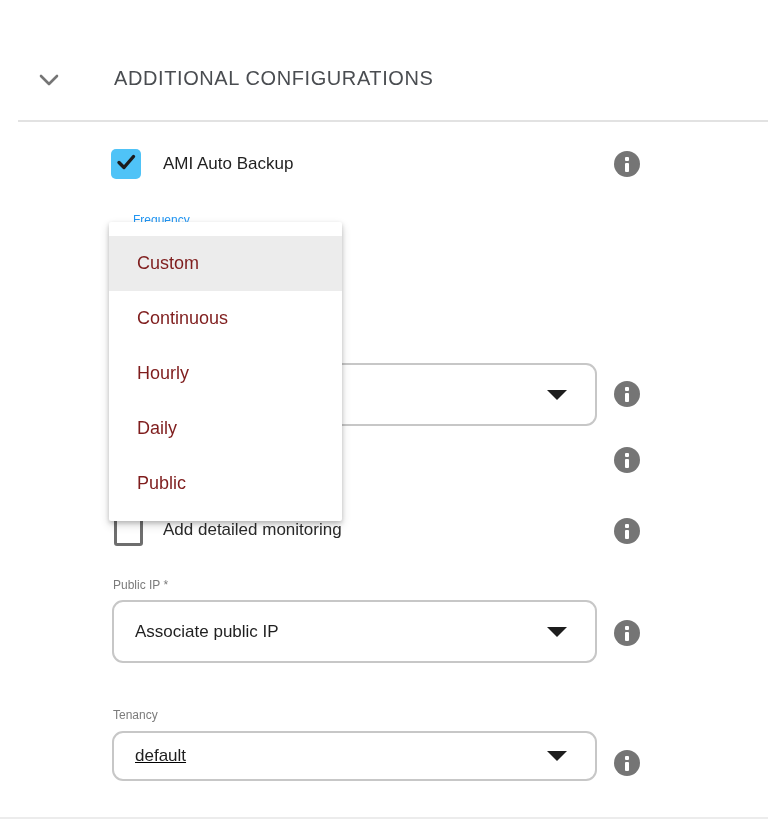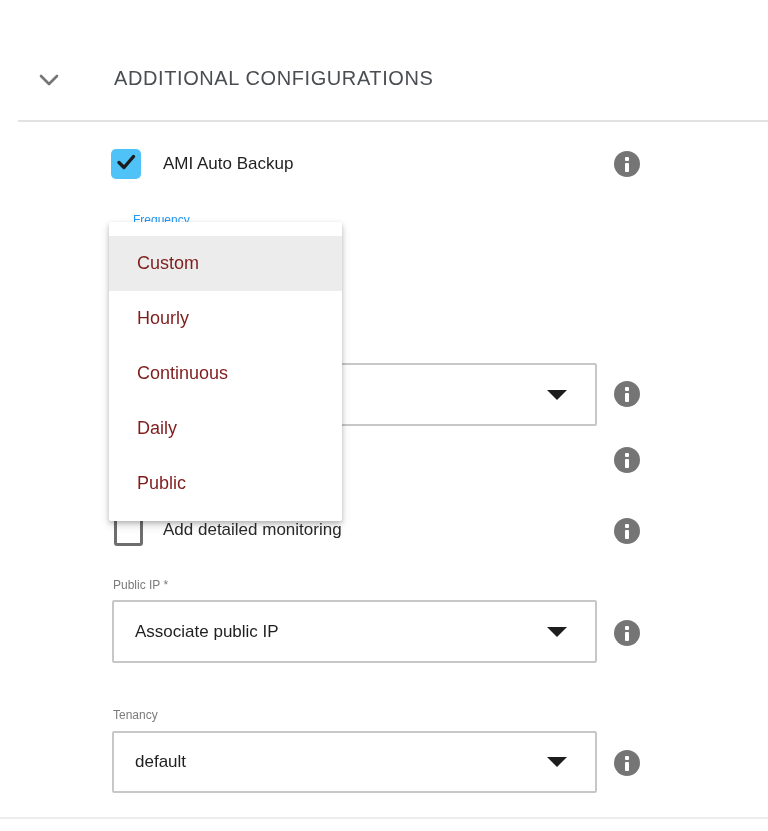--- a/index.html
+++ b/index.html
@@ -45,36 +45,36 @@
   .monitoring-label { left: 163px; top: 520px; font-size: 17px; color: #2a2a2a; white-space: nowrap; z-index: 1; }
 
   
   .field-label { font-size: 12px; color: #7b7b7b; white-space: nowrap; }
   .frequency-label { left: 133px; top: 213px; color: #2196F3; z-index: 1; }
   .publicip-label { left: 113px; top: 578px; }
   .tenancy-label { left: 113px; top: 708px; }
 
   
   .select-box {
-    border: 2px solid #c7c7c7; border-radius: 2px; background: #ffffff;
+    border: 2px solid #c7c7c7; border-radius: 11px; background: #ffffff;
     display: flex; align-items: center;
   }
   .select-box .value {
     font-size: 17px; color: #1f1f1f; padding-left: 21px; white-space: nowrap;
   }
   .caret {
     position: absolute; right: 28px; top: 50%; margin-top: -5px;
     width: 0; height: 0;
     border-left: 10px solid transparent;
     border-right: 10px solid transparent;
     border-top: 10px solid #1d1d1d;
   }
   .hidden-select { left: 112px; top: 363px; width: 485px; height: 63px; z-index: 1; }
   .publicip-select { left: 112px; top: 600px; width: 485px; height: 63px; }
-  .tenancy-select { left: 112px; top: 731px; width: 485px; height: 62px; }
+  .tenancy-select { left: 112px; top: 731px; width: 485px; height: 50px; text-decoration: underline; }
 
   
   .info-icon {
     width: 26px; height: 26px; border-radius: 50%;
     background: #757575; cursor: pointer;
     display: flex; flex-direction: column; align-items: center; justify-content: center;
     z-index: 2;
   }
   .info-dot { width: 4px; height: 4px; background: #ffffff; border-radius: 1px; margin-bottom: 2px; }
   .info-stem { width: 4px; height: 9px; background: #ffffff; border-radius: 1px; }
@@ -144,22 +144,22 @@
 
   <div class="abs checkbox unchecked monitoring-checkbox"></div>
   <div class="abs monitoring-label">Add detailed monitoring</div>
   <div class="abs info-icon info-d">
     <span class="info-dot"></span>
     <span class="info-stem"></span>
   </div>
 
   <div class="abs menu">
     <div class="menu-item highlighted">Custom</div>
+    <div class="menu-item">Continuous</div>
     <div class="menu-item">Hourly</div>
-    <div class="menu-item">Continuous</div>
     <div class="menu-item">Daily</div>
     <div class="menu-item">Public</div>
   </div>
 
   <div class="abs field-label publicip-label">Public IP *</div>
   <div class="abs select-box publicip-select">
     <span class="value">Associate public IP</span>
     <span class="caret"></span>
   </div>
   <div class="abs info-icon info-e">

